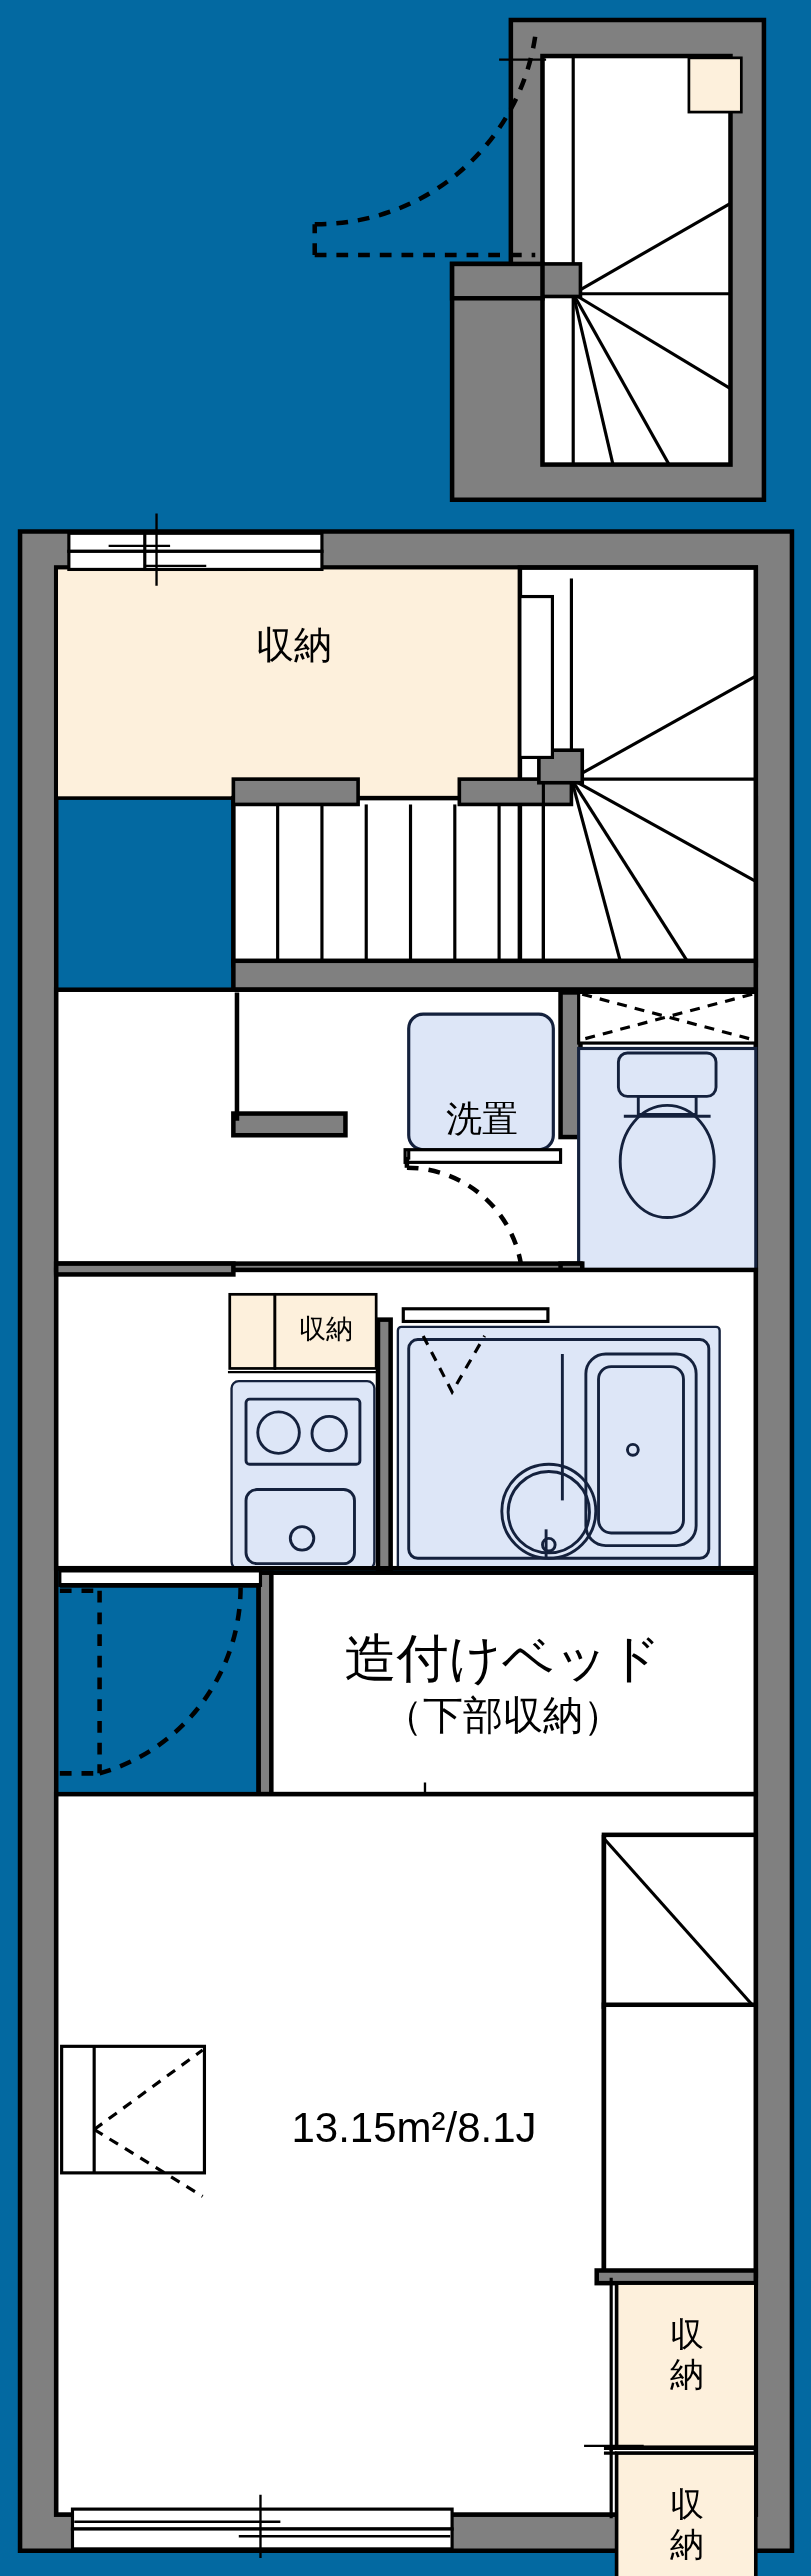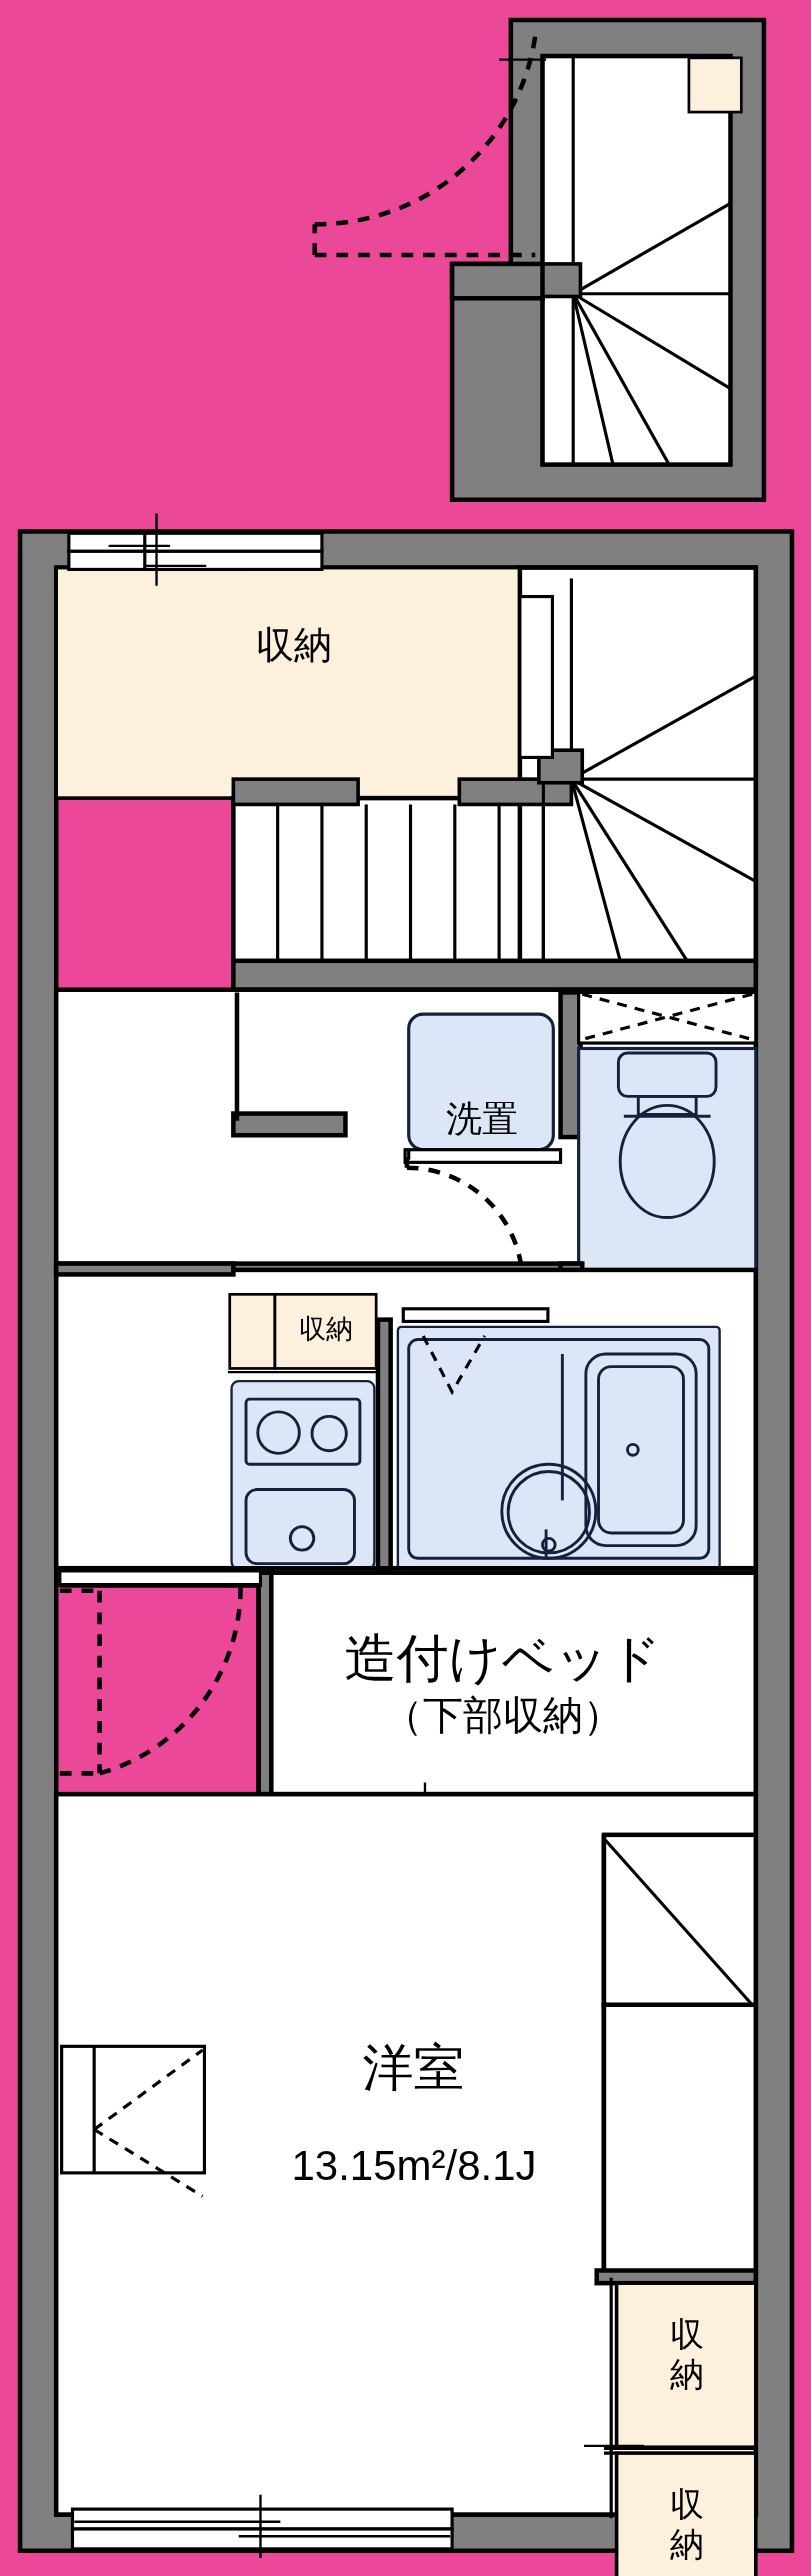--- a/index.html
+++ b/index.html
@@ -1,17 +1,17 @@
 <!DOCTYPE html>
 <html style="font-size:14.5px"><head>
 <meta charset="utf-8">
 <style>
   html,body{margin:0;padding:0;background:#ffffff;}
   body{font-family:"Liberation Sans","DejaVu Sans",sans-serif;}
-  #stage{position:relative;width:812px;height:2576px;background:#ec4899;overflow:hidden;}
+  #stage{position:relative;width:812px;height:2576px;background:#0369a1;overflow:hidden;}
   #stage svg{position:absolute;left:0;top:0;}
   .lbl{position:absolute;color:#000;text-align:center;line-height:1.05;white-space:nowrap;}
 </style>
 </head>
 <body>
 
 <div id="stage">
 
   <svg width="812" height="2576" viewBox="0 0 898 2850">
 
@@ -249,22 +249,21 @@
 
   <div class="lbl" style="left:208px;top:626px;width:172px;font-size:38px;">収納</div>
 
   <div class="lbl" style="left:414px;top:1056px;width:136px;font-size:36px;margin-top:44px;">洗置</div>
 
   <div class="lbl" style="left:278px;top:1315px;width:96px;font-size:27px;">収納</div>
 
   <div class="lbl" style="left:304px;top:1631px;width:398px;font-size:52px;">造付けベッド</div>
   <div class="lbl" style="left:304px;top:1694px;width:398px;font-size:40px;">（下部収納）</div>
 
-  <div class="lbl" style="left:242px;top:2041px;width:343px;font-size:51px;">洋室</div>
-  <div class="lbl" style="left:215px;top:2106px;width:398px;font-size:42px;margin-top:38px;">13.15m²/8.1J</div>
+  <div class="lbl" style="left:215px;top:2106px;width:398px;font-size:42px;">13.15m²/8.1J</div>
 
   <div class="lbl" style="left:633px;top:2314px;width:108px;font-size:34px;line-height:1.18;">
     <span style="display:block;">
         <span style="display: block;">収</span>
         <span style="display: block;">納</span>
       </span>
   </div>
   <div class="lbl" style="left:633px;top:2484px;width:108px;font-size:34px;line-height:1.18;">
     <span style="display:block;">
         <span style="display: block;">収</span>

